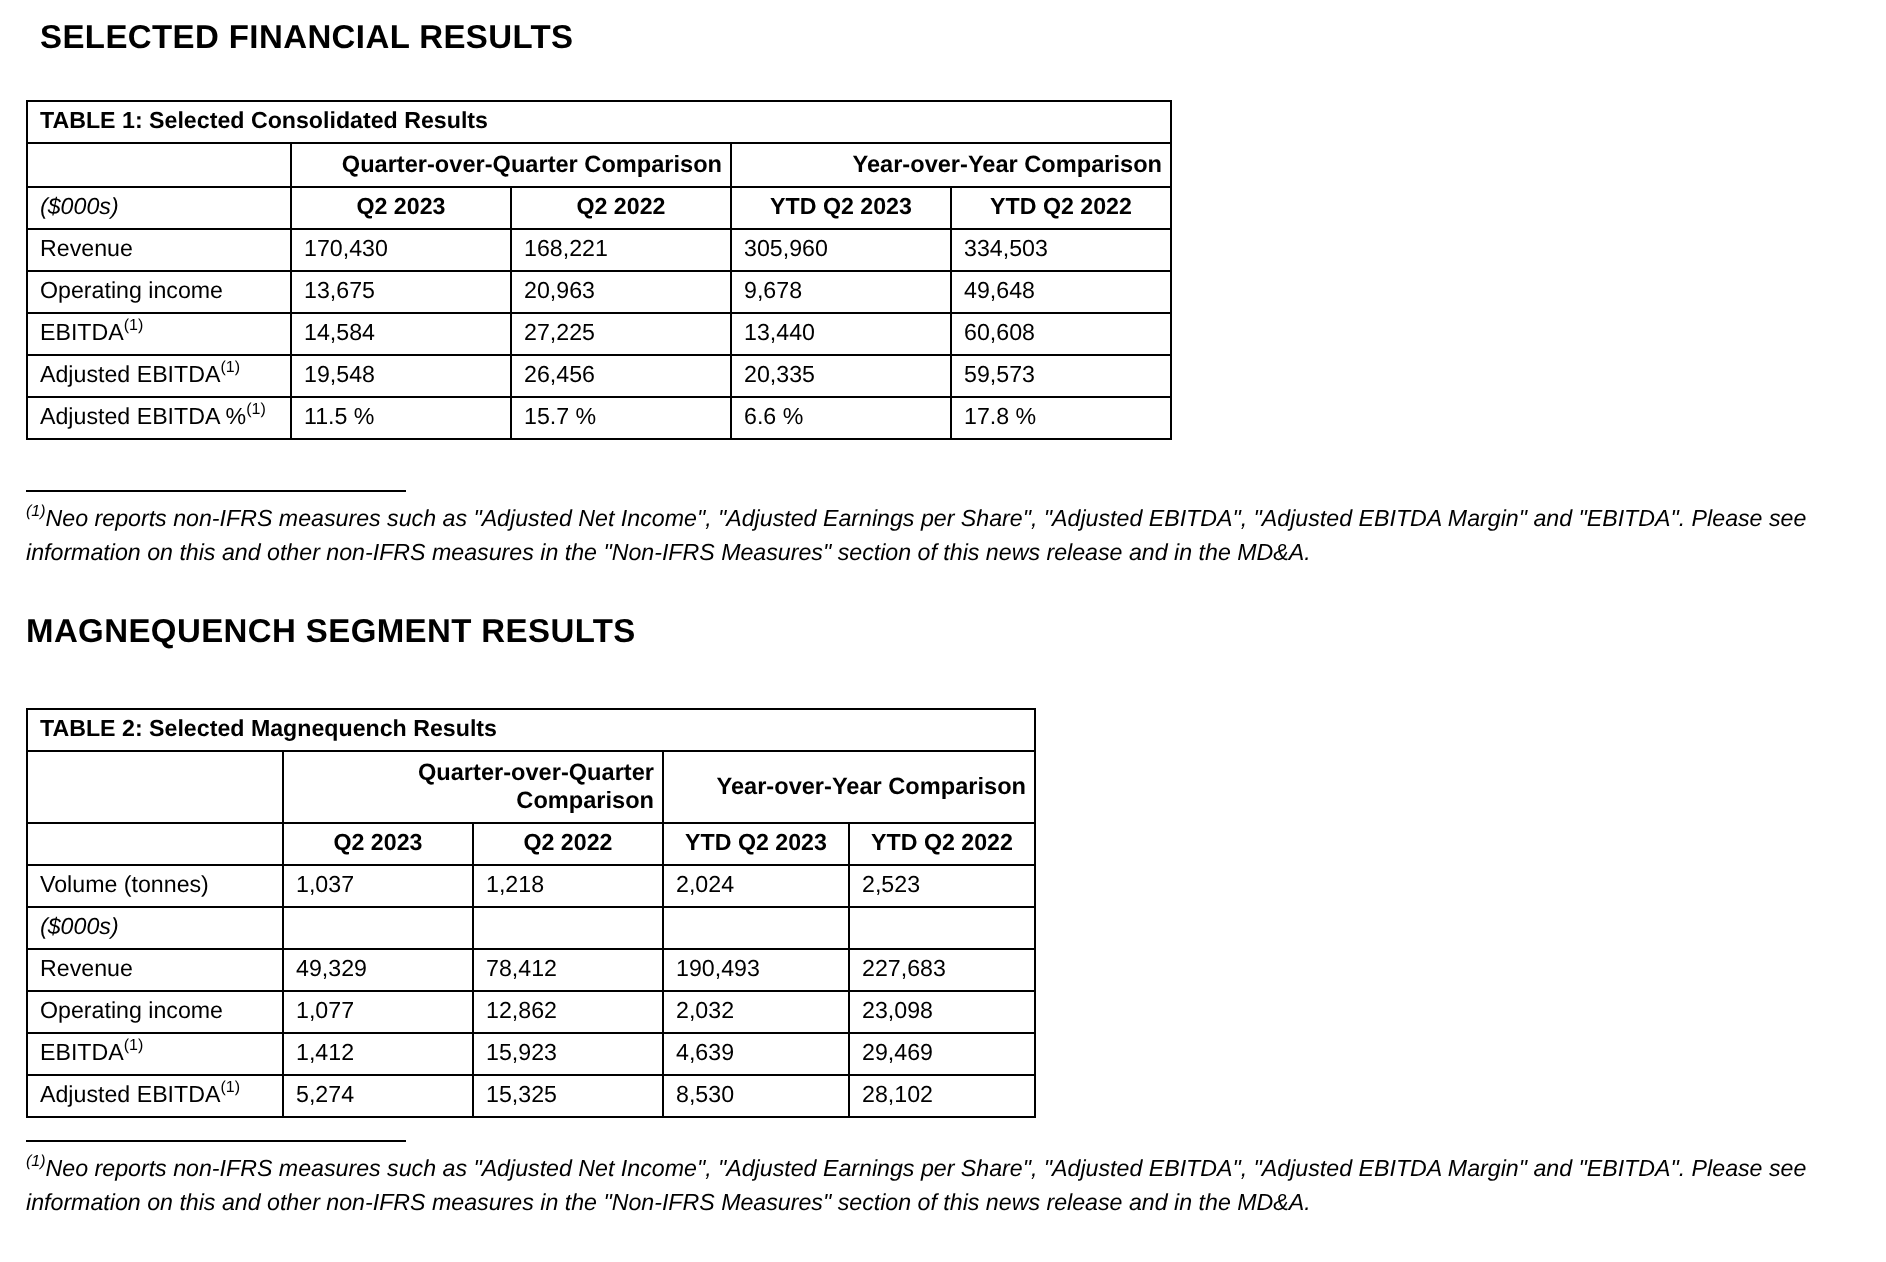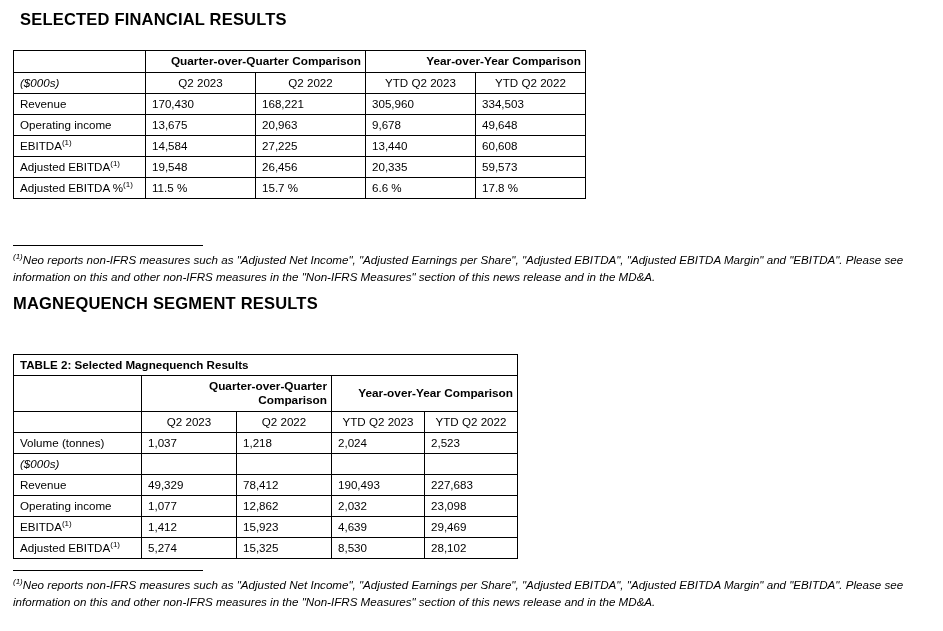--- a/index.html
+++ b/index.html
@@ -27,21 +27,21 @@
     margin: 0;
   }
   #heading-financial {
     position: absolute;
     left: 20px;
     top: 10px;
   }
   #heading-magnequench {
     position: absolute;
     left: 13px;
-    top: 294px;
+    top: 307px;
   }
 
   table.fin {
     border-collapse: collapse;
     font-size: 11.6px;
     table-layout: fixed;
   }
   table.fin td, table.fin th {
     border: 1px solid #000000;
     padding: 0;
@@ -91,21 +91,21 @@
   }
 
   .group-head {
     text-align: right;
     font-weight: bold;
     font-size: 11.8px;
     padding: 3px 4px 4px 4px;
   }
   .sub-head {
     text-align: center;
-    font-weight: normal;
+    font-weight: bold;
     font-size: 11.6px;
     padding: 3px 4px 4px 4px;
   }
 
   .footnote-block {
     position: absolute;
     font-style: italic;
     font-size: 11.6px;
     line-height: 1.45;
     width: 915px;
@@ -132,20 +132,25 @@
   <div id="table1-wrap">
     <table class="fin t1">
       <colgroup>
         <col class="col-label">
         <col class="col-num">
         <col class="col-num">
         <col class="col-num">
         <col class="col-num">
       </colgroup>
       <tbody>
+        <tr class="title-row">
+          <td colspan="5">
+            <div class="cell left bold">TABLE 1: Selected Consolidated Results</div>
+          </td>
+        </tr>
         <tr>
           <td>
             <div class="cell">&nbsp;</div>
           </td>
           <td colspan="2">
             <div class="group-head">Quarter-over-Quarter Comparison</div>
           </td>
           <td colspan="2">
             <div class="group-head">Year-over-Year Comparison</div>
           </td>

